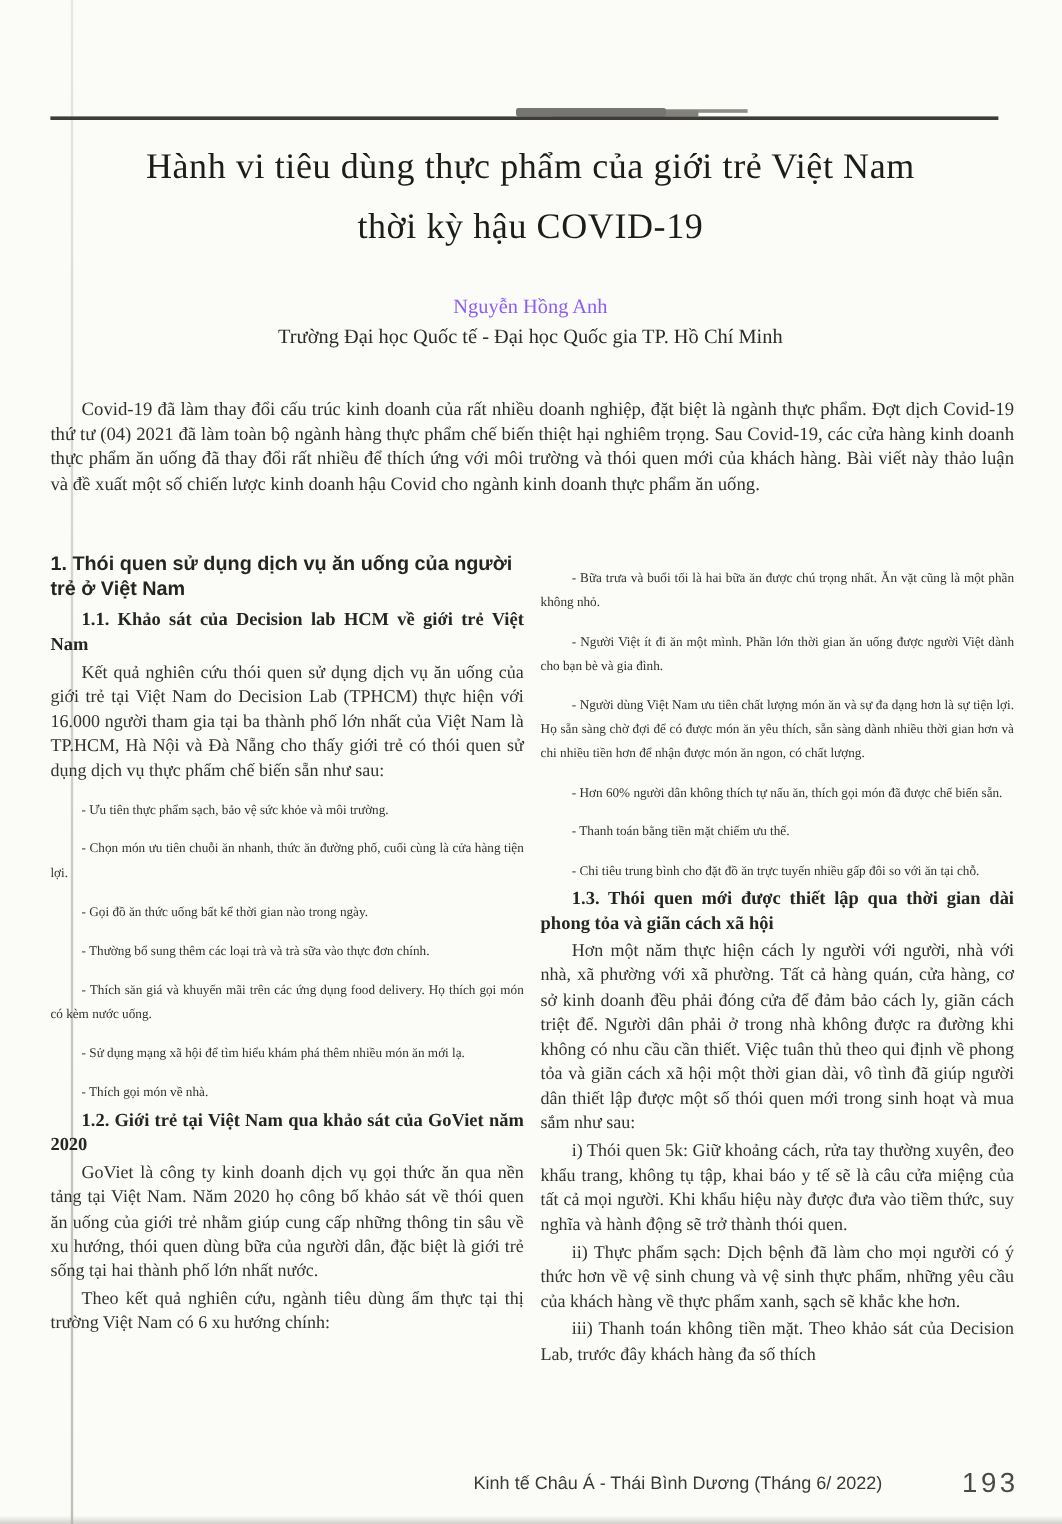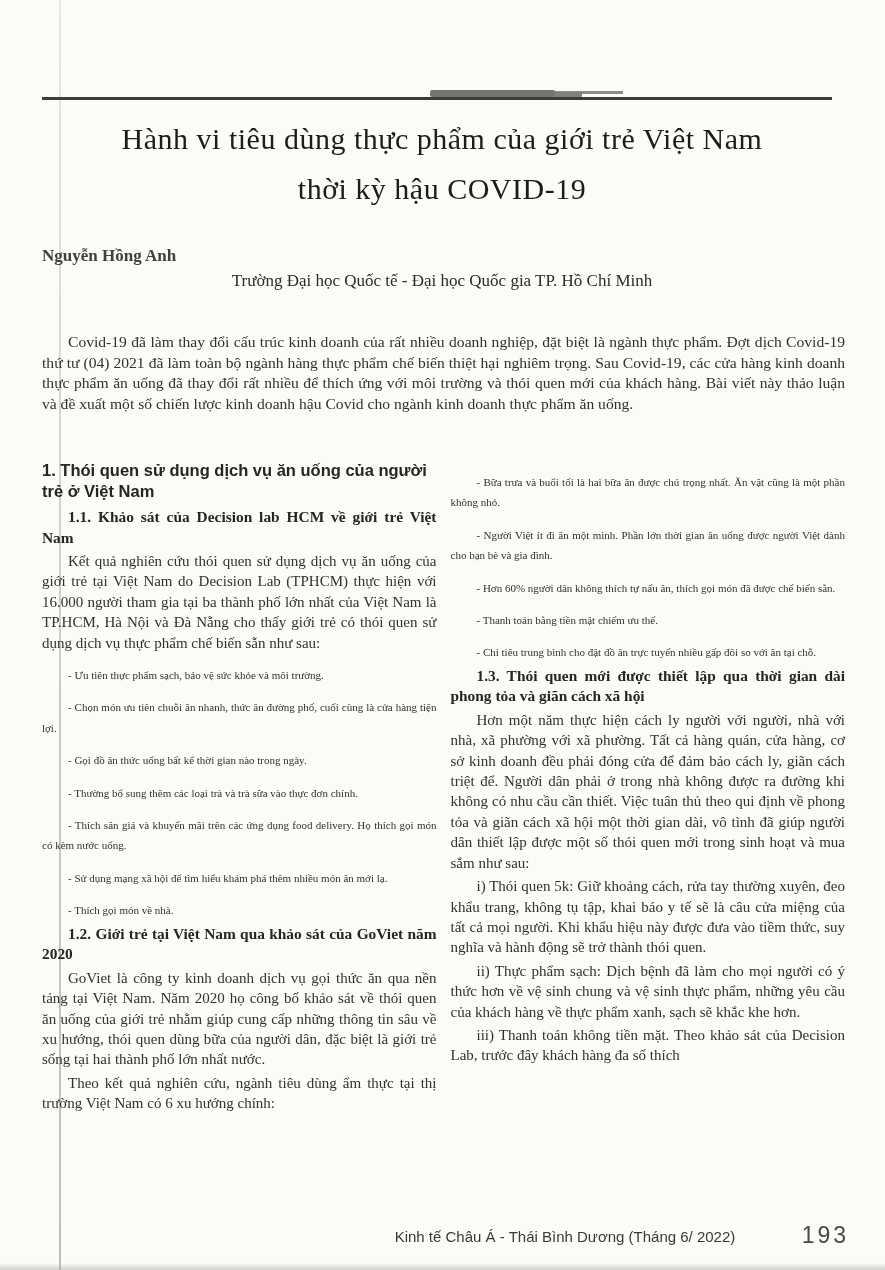--- a/index.html
+++ b/index.html
@@ -29,22 +29,22 @@
     background:#4a4944;opacity:.75;border-radius:2px;
     box-shadow:28px 1px 0 -1px #5a5952, 70px -1px 0 -2px #6a6962;
   }
   .title{
     position:absolute;left:42px;width:800px;text-align:center;
     font-weight:normal;color:#1d1c1a;font-size:30px;letter-spacing:.5px;
   }
   .title-1{top:122px;}
   .title-2{top:172px;text-align:center;}
   .author{
-    position:absolute;left:42px;top:246px;width:800px;text-align:left;
-    font-weight:bold;font-size:17px;color:#404040;
+    position:absolute;left:42px;top:246px;width:800px;text-align:center;
+    font-weight:normal;font-size:17px;color:#8b5cf6;
   }
   .affiliation{
     position:absolute;left:42px;top:271px;width:800px;text-align:center;
     font-size:17px;color:#2c2b28;
   }
   .abstract{
     position:absolute;left:42px;top:332px;width:803px;
     font-size:15.6px;line-height:20.6px;text-align:justify;
     text-indent:26px;color:#32302c;
   }
@@ -110,20 +110,21 @@
     <div class="bullet">- Thích săn giá và khuyến mãi trên các ứng dụng food delivery. Họ thích gọi món có kèm nước uống.</div>
     <div class="bullet">- Sử dụng mạng xã hội để tìm hiểu khám phá thêm nhiều món ăn mới lạ.</div>
     <div class="bullet">- Thích gọi món về nhà.</div>
     <div class="h2">1.2. Giới trẻ tại Việt Nam qua khảo sát của GoViet năm 2020</div>
     <div class="para">GoViet là công ty kinh doanh dịch vụ gọi thức ăn qua nền tảng tại Việt Nam. Năm 2020 họ công bố khảo sát về thói quen ăn uống của giới trẻ nhằm giúp cung cấp những thông tin sâu về xu hướng, thói quen dùng bữa của người dân, đặc biệt là giới trẻ sống tại hai thành phố lớn nhất nước.</div>
     <div class="para">Theo kết quả nghiên cứu, ngành tiêu dùng ẩm thực tại thị trường Việt Nam có 6 xu hướng chính:</div>
   </div>
   <div class="col">
     <div class="bullet">- Bữa trưa và buổi tối là hai bữa ăn được chú trọng nhất. Ăn vặt cũng là một phần không nhỏ.</div>
     <div class="bullet">- Người Việt ít đi ăn một mình. Phần lớn thời gian ăn uống được người Việt dành cho bạn bè và gia đình.</div>
+    <div class="bullet">- Người dùng Việt Nam ưu tiên chất lượng món ăn và sự đa dạng hơn là sự tiện lợi. Họ sẵn sàng chờ đợi để có được món ăn yêu thích, sẵn sàng dành nhiều thời gian hơn và chi nhiều tiền hơn để nhận được món ăn ngon, có chất lượng.</div>
     <div class="bullet">- Hơn 60% người dân không thích tự nấu ăn, thích gọi món đã được chế biến sẵn.</div>
     <div class="bullet">- Thanh toán bằng tiền mặt chiếm ưu thế.</div>
     <div class="bullet">- Chi tiêu trung bình cho đặt đồ ăn trực tuyến nhiều gấp đôi so với ăn tại chỗ.</div>
     <div class="h2">1.3. Thói quen mới được thiết lập qua thời gian dài phong tỏa và giãn cách xã hội</div>
     <div class="para">Hơn một năm thực hiện cách ly người với người, nhà với nhà, xã phường với xã phường. Tất cả hàng quán, cửa hàng, cơ sở kinh doanh đều phải đóng cửa để đảm bảo cách ly, giãn cách triệt để. Người dân phải ở trong nhà không được ra đường khi không có nhu cầu cần thiết. Việc tuân thủ theo qui định về phong tỏa và giãn cách xã hội một thời gian dài, vô tình đã giúp người dân thiết lập được một số thói quen mới trong sinh hoạt và mua sắm như sau:</div>
     <div class="para">i) Thói quen 5k: Giữ khoảng cách, rửa tay thường xuyên, đeo khẩu trang, không tụ tập, khai báo y tế sẽ là câu cửa miệng của tất cả mọi người. Khi khẩu hiệu này được đưa vào tiềm thức, suy nghĩa và hành động sẽ trở thành thói quen.</div>
     <div class="para">ii) Thực phẩm sạch: Dịch bệnh đã làm cho mọi người có ý thức hơn về vệ sinh chung và vệ sinh thực phẩm, những yêu cầu của khách hàng về thực phẩm xanh, sạch sẽ khắc khe hơn.</div>
     <div class="para">iii) Thanh toán không tiền mặt. Theo khảo sát của Decision Lab, trước đây khách hàng đa số thích</div>
   </div>
 </div>

